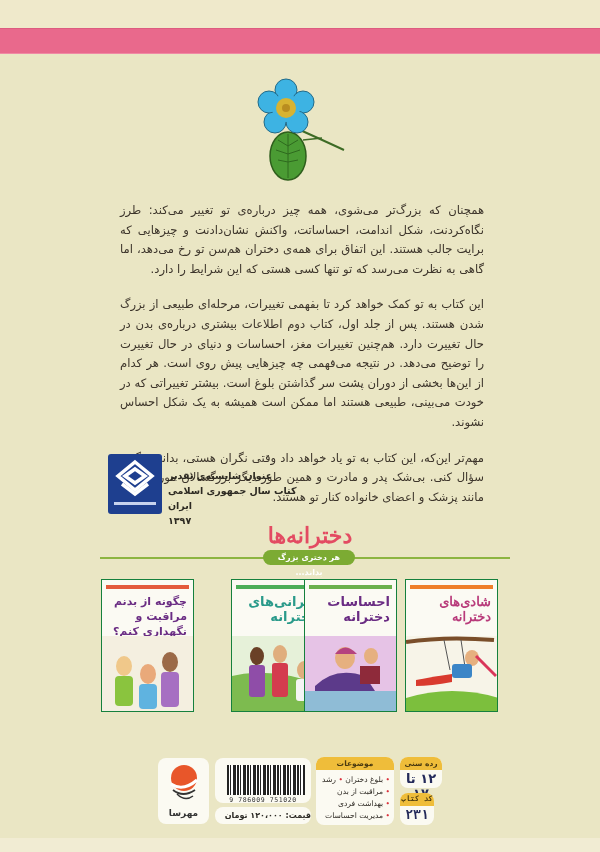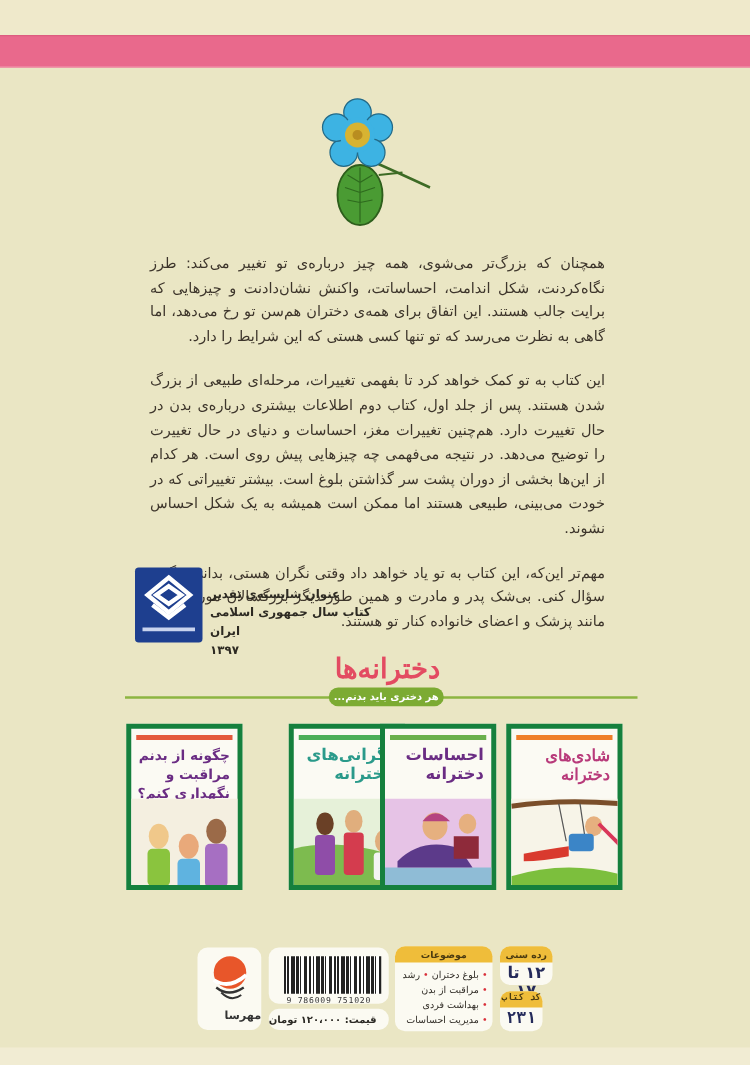--- a/index.html
+++ b/index.html
@@ -55,21 +55,21 @@
   }
   .series-tag {
     position: absolute; left: 263px; top: 550px; width: 92px; height: 15px;
     background: #7cab33; border-radius: 8px;
     color: #fff; font-size: 8px; line-height: 15px; text-align: center; direction: rtl;
     font-weight: bold;
   }
   .books { position: absolute; left: 101px; top: 579px; width: 398px; height: 134px; }
   .book {
     position: absolute; top: 0; width: 93px; height: 133px;
-    border: 4px solid #15803d; background: #fbfaf3; overflow: hidden;
+    border: 1px solid #15803d; background: #fbfaf3; overflow: hidden;
   }
   .book .bar { position: absolute; left: 4px; right: 4px; top: 5px; height: 4px; }
   .book .title {
     position: absolute; right: 6px; top: 14px; width: 80px; direction: rtl; text-align: right;
     font-weight: bold; font-size: 13px; line-height: 15px;
   }
   .book .art { position: absolute; left: 0; top: 56px; width: 93px; height: 77px; }
   .info-row { position: absolute; top: 757px; left: 0; width: 600px; height: 70px; }
   .box { position: absolute; background: #fbfaf2; border-radius: 8px; }
   .box-head {
@@ -89,24 +89,24 @@
   .topics span.dot { color: #d92f3a; }
   .barcode-bars {
     position: absolute; left: 12px; top: 7px; width: 78px; height: 30px;
     background: repeating-linear-gradient(90deg, #222 0 2px, #fff 2px 3px, #222 3px 4px, #fff 4px 6px, #222 6px 9px, #fff 9px 10px);
   }
   .barcode-num {
     position: absolute; left: 4px; right: 4px; top: 38px; font-size: 6.5px; letter-spacing: 0.6px;
     text-align: center; color: #333; font-family: "DejaVu Sans Mono", monospace;
   }
   .price {
-    position: absolute; direction: rtl; text-align: left; font-size: 8px; font-weight: bold; color: #2c2a25;
+    position: absolute; direction: rtl; text-align: right; font-size: 8px; font-weight: bold; color: #2c2a25;
   }
   .publisher-name {
-    position: absolute; bottom: 6px; left: 0; right: 0; direction: rtl;
+    position: absolute; bottom: 6px; left: 0; right: 0; text-align: center; direction: rtl;
     font-size: 9px; font-weight: bold; color: #333; margin-top: 33px;
   }
   .bottom-edge {
     position: absolute; left: 0; bottom: 0; width: 600px; height: 14px;
     background: #f1ecd3;
   }
 </style>
 </head>
 <body>
 
@@ -151,21 +151,21 @@
   </div>
   <div class="award-text">
     <div>عنوان شایسته‌ی تقدیر</div>
     <div>کتاب سال جمهوری اسلامی ایران</div>
     <div>۱۳۹۷</div>
   </div>
 </div>
 
 <div class="series-title">دخترانه‌ها</div>
 <div class="series-line"></div>
-<div class="series-tag">هر دختری باید بدنم...</div>
+<div class="series-tag">هر دختری بزرگ بداند...</div>
 
 <div class="books">
   <div class="book" style="left:0px;">
     <div class="bar" style="background:#e45a3c;"></div>
     <div class="title" style="color:#6a2c83;font-size:11px;">چگونه از بدنم مراقبت و نگهداری کنم؟</div>
     <div class="art" style="background:#f4efe0;">
       <svg width="93" height="77" viewBox="0 0 93 77">
         <ellipse cx="22" cy="30" rx="8" ry="10" fill="#f0c88a"></ellipse>
           <rect x="13" y="40" width="18" height="30" rx="4" fill="#8ac43e"></rect>
         <ellipse cx="46" cy="38" rx="8" ry="10" fill="#e9a97a"></ellipse>

